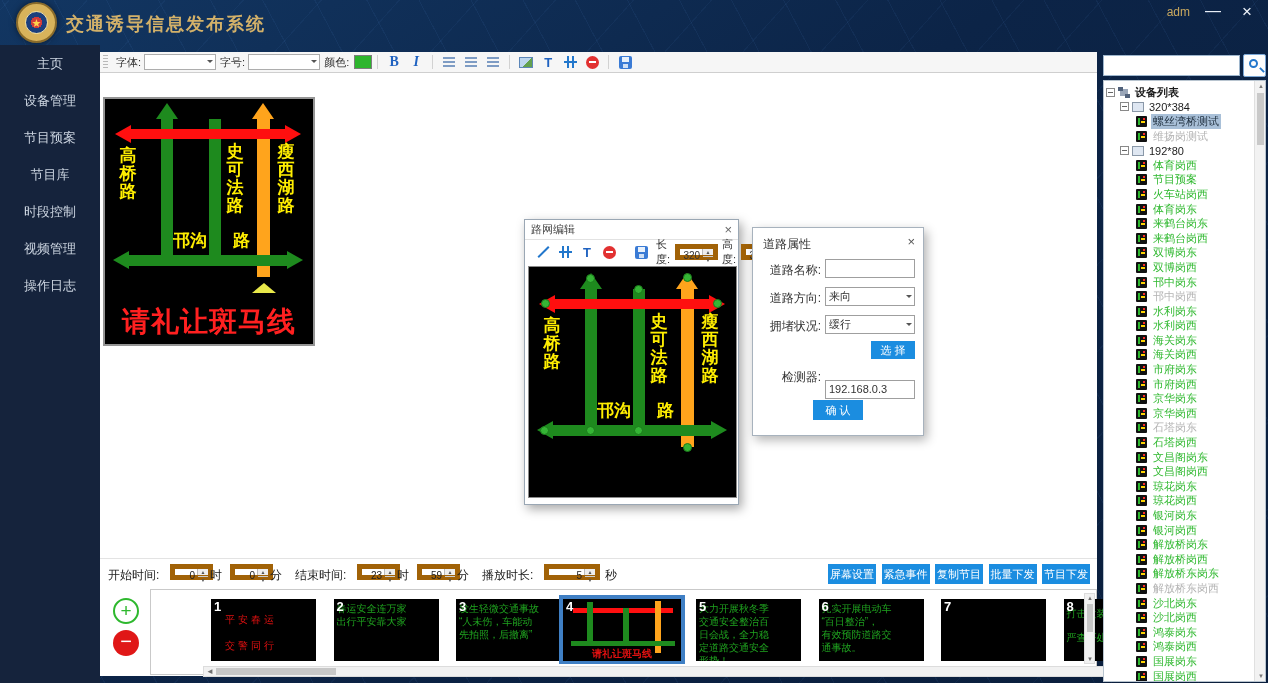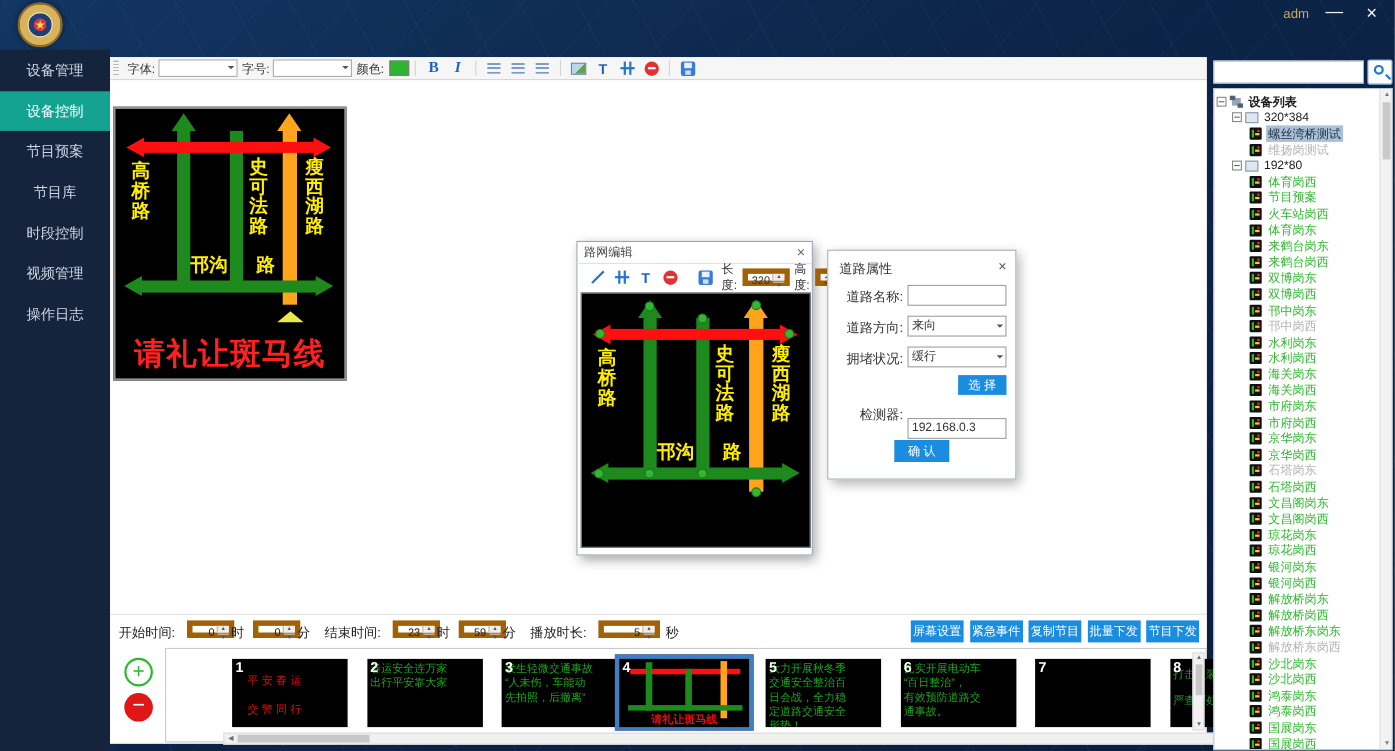--- a/index.html
+++ b/index.html
@@ -185,28 +185,29 @@
   #tree-scroll .up { position:absolute; top:2px; left:3px; } #tree-scroll .dn { position:absolute; bottom:2px; left:3px; }
   #tree-scroll .vthumb { position:absolute; left:2px; top:12px; width:7px; height:52px; background:#c9c9c9; }
 </style>
 </head>
 <body>
 
 <div id="header">
   <div id="logo">
       <div class="inner">★</div>
     </div>
+  <div id="app-title">交通诱导信息发布系统</div>
   <div id="user-label">adm</div>
   <div id="win-min">—</div>
   <div id="win-close">×</div>
 </div>
 
 <div id="sidebar">
+    <div class="side-item">主页</div>
     <div class="side-item">设备管理</div>
-    <div class="side-item active">设备控制</div>
     <div class="side-item">节目预案</div>
     <div class="side-item">节目库</div>
     <div class="side-item">时段控制</div>
     <div class="side-item">视频管理</div>
     <div class="side-item">操作日志</div>
   </div>
 
 <div id="main">
 
   <div id="toolbar">

